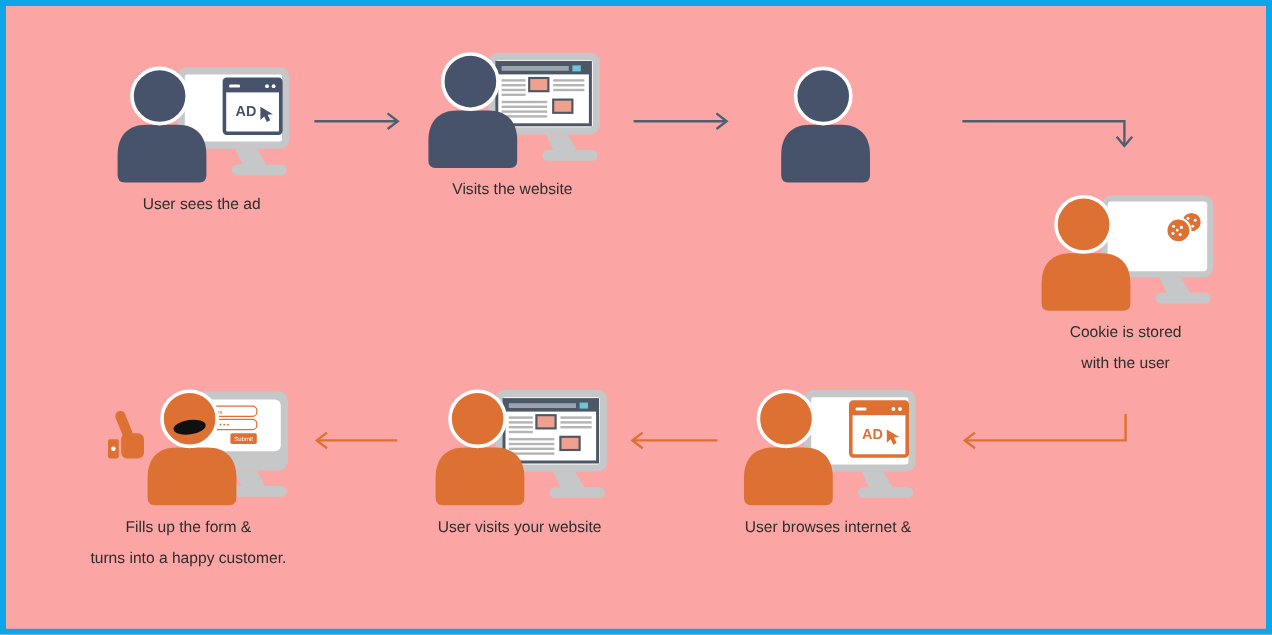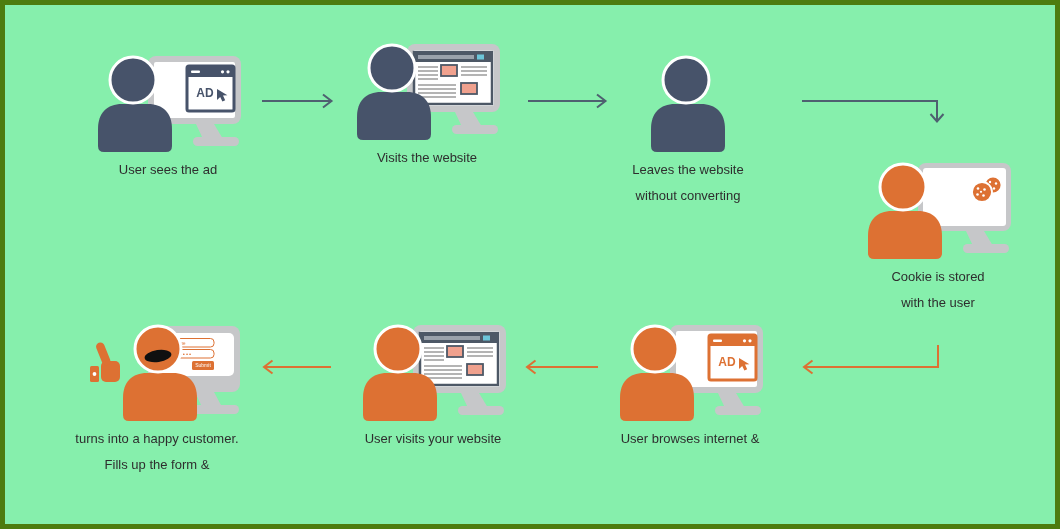--- a/index.html
+++ b/index.html
@@ -1,21 +1,21 @@
 <!DOCTYPE html>
 <html><head>
 <meta charset="utf-8">
 <style>
   html,body{margin:0;padding:0;background:#fff;}
   .canvas{
     position:relative;
     width:1060px;height:529px;
     box-sizing:border-box;
-    border:5px solid #4d7c0f;
-    background:#86efac;
+    border:5px solid #0ea5e9;
+    background:#fca5a5;
     font-family:"Liberation Sans", sans-serif;
     overflow:hidden;
   }
   .step{position:absolute;width:270px;text-align:center;}
   .step svg{display:block;margin:0 auto;}
   .label{margin-top:4px;font-size:13px;line-height:26px;color:#2e2e2e;}
   .label span{display:block;}
   .arrow{position:absolute;}
   .person-dark{fill:#47536a;}
   .person-orange{fill:#dd7133;}
@@ -99,24 +99,20 @@
     <polyline points="71,3.5 79.5,10 71,16.5" fill="none" stroke="#4e6070" stroke-width="2"></polyline>
   </svg>
 
   <div class="step" style="left:548px;top:48px;">
     <svg width="150" height="100" viewBox="0 0 150 100">
       <g class="person-dark" transform="translate(33,0)">
         <path d="M11 99 Q5 99 5 93 L5 76 C5 60 14 51 29 51 L55 51 C70 51 79 60 79 76 L79 93 Q79 99 73 99 Z"></path>
         <circle cx="40" cy="27" r="23" stroke="#ffffff" stroke-width="3"></circle>
       </g>
     </svg>
-    <div class="label">
-      <span>Leaves the website</span>
-      <span>without converting</span>
-    </div>
   </div>
 
   <svg class="arrow" style="left:795px;top:86px;" width="150" height="42" viewBox="0 0 150 42">
     <path d="M2 10 H137 V29" fill="none" stroke="#4e6070" stroke-width="2"></path>
     <polyline points="130.5,23 137,30.5 143.5,23" fill="none" stroke="#4e6070" stroke-width="2"></polyline>
   </svg>
 
   <div class="step" style="left:798px;top:155px;">
     <svg width="150" height="100" viewBox="0 0 150 100">
       <g>
@@ -249,18 +245,18 @@
         <rect x="29" y="14" width="8.5" height="24" rx="4.2" transform="rotate(-22 33 26)"></rect>
         <circle cx="24.5" cy="46" r="1.9" fill="#ffffff"></circle>
       </g>
       <g class="person-orange" transform="translate(48,0)">
         <path d="M11 99 Q5 99 5 93 L5 76 C5 60 14 51 29 51 L55 51 C70 51 79 60 79 76 L79 93 Q79 99 73 99 Z"></path>
         <circle cx="40" cy="27" r="23" stroke="#ffffff" stroke-width="3"></circle>
         <ellipse cx="40" cy="34" rx="13.5" ry="6" fill="#101010" transform="rotate(-8 40 34)"></ellipse>
       </g>
     </svg>
     <div class="label">
+      <span>Fills up the form &amp;</span>
       <span>turns into a happy customer.</span>
-      <span>Fills up the form &amp;</span>
     </div>
   </div>
 
 </div>
 
 </body></html>

